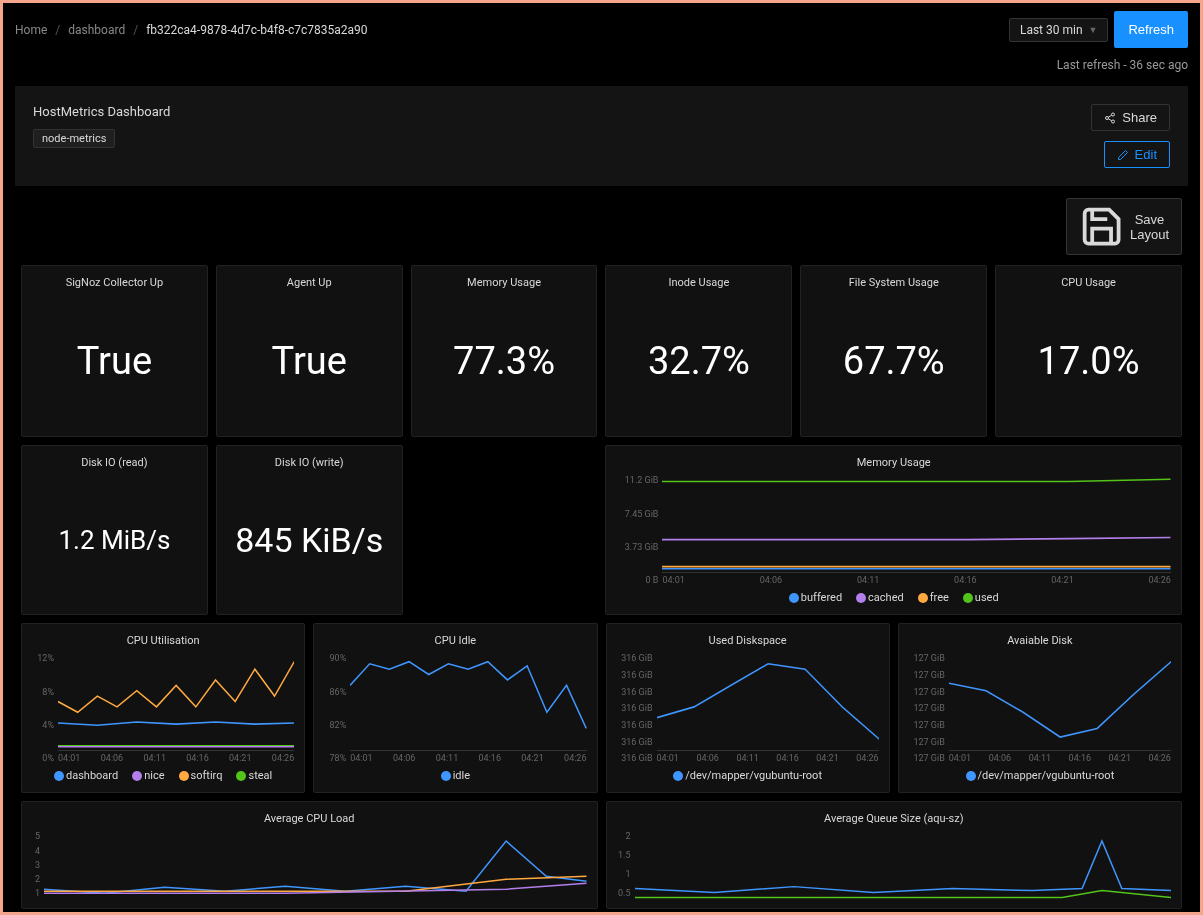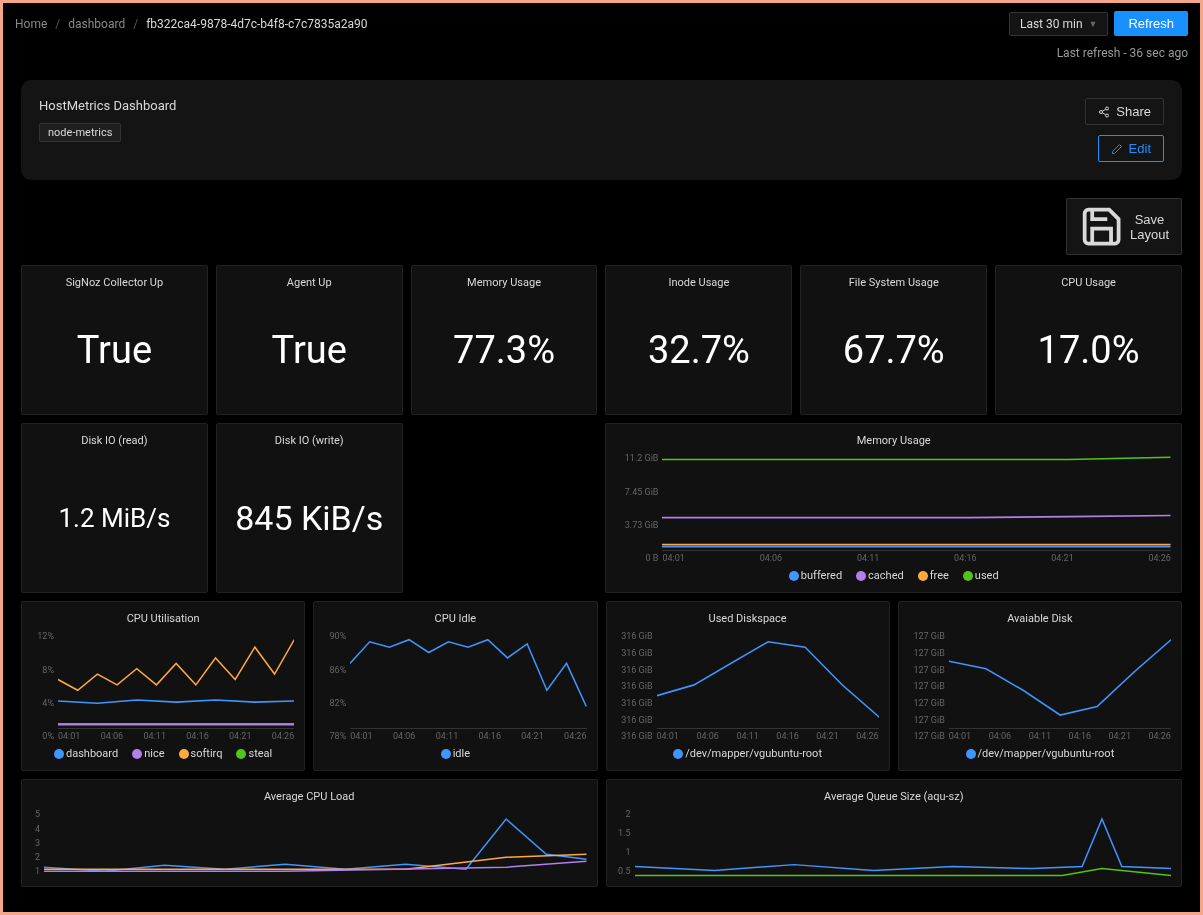--- a/index.html
+++ b/index.html
@@ -4,33 +4,33 @@
 <style>
 * { box-sizing: border-box; margin: 0; padding: 0; }
 body { font-family: -apple-system, BlinkMacSystemFont, "Segoe UI", Roboto, sans-serif; background: #000; color: #d9d9d9; font-size: 13px; width: 1203px; height: 915px; overflow: hidden; border: 3px solid #f5a68a; }
 .topbar { display: flex; justify-content: space-between; padding: 8px 12px; background: #000; }
 .breadcrumb { display: flex; align-items: center; gap: 8px; font-size: 12px; }
 .breadcrumb .link { color: #888; cursor: pointer; }
 .breadcrumb .sep { color: #555; }
 .breadcrumb .current { color: #d9d9d9; }
 .topbar-right { display: flex; align-items: center; gap: 6px; }
 .time-selector { background: #141414; border: 1px solid #333; padding: 4px 10px; border-radius: 2px; font-size: 12px; color: #d9d9d9; display: flex; align-items: center; gap: 6px; cursor: pointer; }
-.refresh-btn { background: #1890ff; color: #fff; border: none; padding: 5px 14px; border-radius: 2px; font-size: 13px; cursor: pointer; }
+.refresh-btn { background: #1890ff; color: #fff; border: none; padding: 11px 14px; border-radius: 2px; font-size: 13px; cursor: pointer; }
 .last-refresh { text-align: right; padding: 2px 12px; font-size: 12px; color: #999; }
-.dashboard-header { background: #141414; margin: 18px; padding: 18px; display: flex; justify-content: space-between; align-items: flex-start; border-radius: 10px; }
+.dashboard-header { background: #141414; margin: 12px; padding: 18px; display: flex; justify-content: space-between; align-items: flex-start; border-radius: 0; }
 .dashboard-header h2 { font-size: 13px; font-weight: 400; color: #d9d9d9; margin-bottom: 10px; }
 .tag { display: inline-block; background: #1f1f1f; border: 1px solid #333; padding: 2px 8px; border-radius: 2px; font-size: 11px; color: #d9d9d9; }
 .header-buttons { display: flex; flex-direction: column; gap: 10px; align-items: flex-end; }
 .btn { background: #141414; border: 1px solid #333; color: #d9d9d9; padding: 5px 12px; border-radius: 2px; font-size: 13px; cursor: pointer; display: inline-flex; align-items: center; gap: 6px; }
 .btn-edit { border-color: #1890ff; color: #1890ff; }
 .save-layout-wrap { text-align: right; padding: 0 18px 10px; }
 .grid { display: grid; grid-template-columns: repeat(6, 1fr); gap: 8px; padding: 0 18px; }
 .panel { background: #111; border: 1px solid #222; border-radius: 2px; padding: 10px; position: relative; display: flex; flex-direction: column; }
 .panel-title { text-align: center; font-size: 11px; color: #d9d9d9; margin-bottom: 6px; font-weight: 400; }
-.stat-panel { height: 150px; }
+.stat-panel { height: 172px; }
 .stat-value { flex: 1; display: flex; align-items: center; justify-content: center; font-size: 38px; font-weight: 400; color: #fff; }
 .stat-panel-small { height: 170px; }
 .chart-panel { height: 170px; }
 .chart-body { flex: 1; display: flex; position: relative; min-height: 0; }
 .y-axis { display: flex; flex-direction: column; justify-content: space-between; font-size: 9px; color: #666; text-align: right; padding-right: 4px; }
 .plot-wrap { flex: 1; display: flex; flex-direction: column; min-width: 0; }
 .plot { flex: 1; position: relative; border-bottom: 1px solid #333; }
 .x-axis { display: flex; justify-content: space-between; font-size: 9px; color: #666; padding-top: 2px; }
 .legend { display: flex; justify-content: center; gap: 14px; font-size: 11px; color: #d9d9d9; padding-top: 6px; flex-wrap: wrap; }
 .legend-item { display: flex; align-items: center; gap: 2px; }

